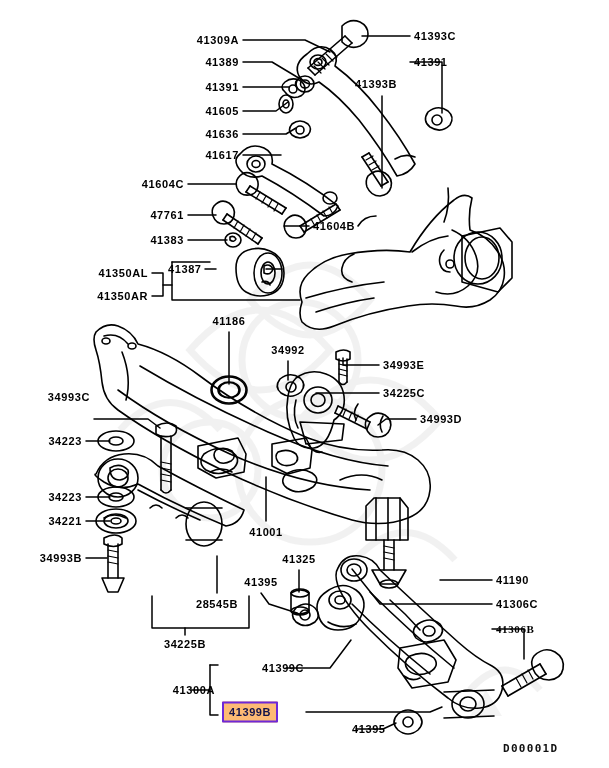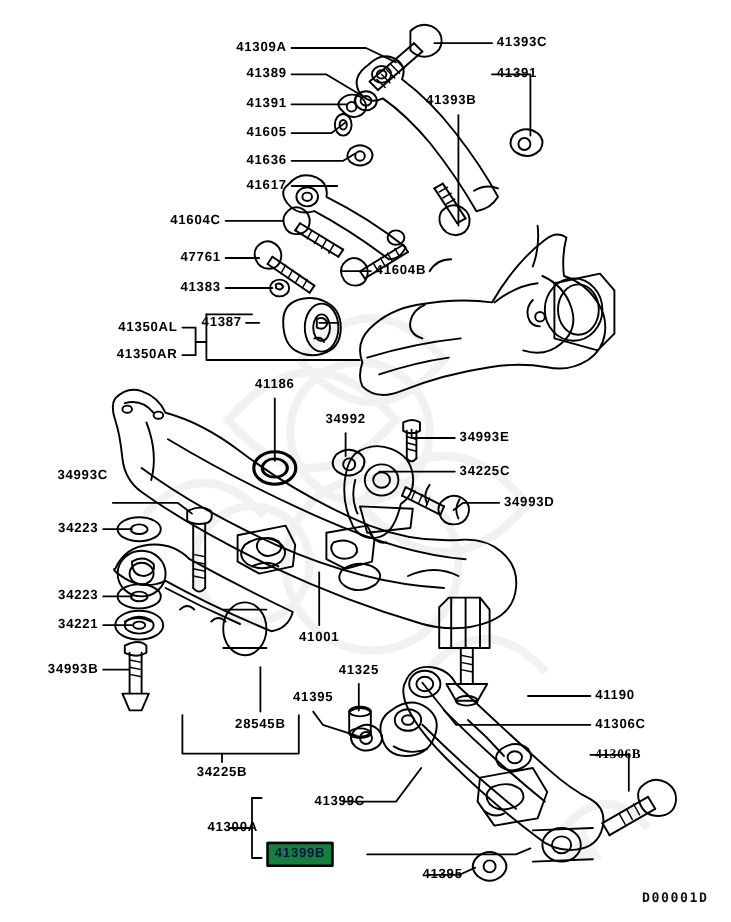--- a/index.html
+++ b/index.html
@@ -16,22 +16,22 @@
     font-weight:700;
     letter-spacing:0.6px;
     color:#000000;
     white-space:nowrap;
     line-height:1;
   }
   .lbl.r{transform:translate(-100%,-50%);}
   .lbl.l{transform:translate(0,-50%);}
   .lbl.c{transform:translate(-50%,-50%);}
   .hl{
-    background:#15803d;
-    border:2px solid #000000;
+    background:#fdba74;
+    border:2px solid #6d28d9;
     padding:2px 5px 3px 5px;
     border-radius:1px;
     color:#12124a;
   }
   .lbl.hlwrap{transform:translate(0,-50%);}
   #watermark{
     position:absolute;inset:0;pointer-events:none;
     opacity:0.13;
   }
   #code{
@@ -518,13 +518,13 @@
     <div class="lbl c" style="left: 217px; top: 604px;">28545B</div>
     <div class="lbl l" style="left: 496px; top: 604px;">41306C</div>
     <div class="lbl l" style="left: 496px; top: 629px; font-family: Liberation Serif, serif;">41306B</div>
     <div class="lbl c" style="left: 185px; top: 644px;">34225B</div>
     <div class="lbl l" style="left: 222px; top: 668px; margin-left: 40px;">41399C</div>
     <div class="lbl r" style="left: 187px; top: 690px; margin-left: 28px;">41300A</div>
     <div class="lbl l" style="left: 352px; top: 729px;">41395</div>
     <div class="lbl hlwrap" style="left: 222px; top: 712px;"><span class="hl">41399B</span></div>
   </div>
 
-<div id="code" style="left:503px;top:742px;margin-left:32px;">D00001D</div>
+<div id="code" style="left:503px;top:742px;">D00001D</div>
 
 </body></html>

